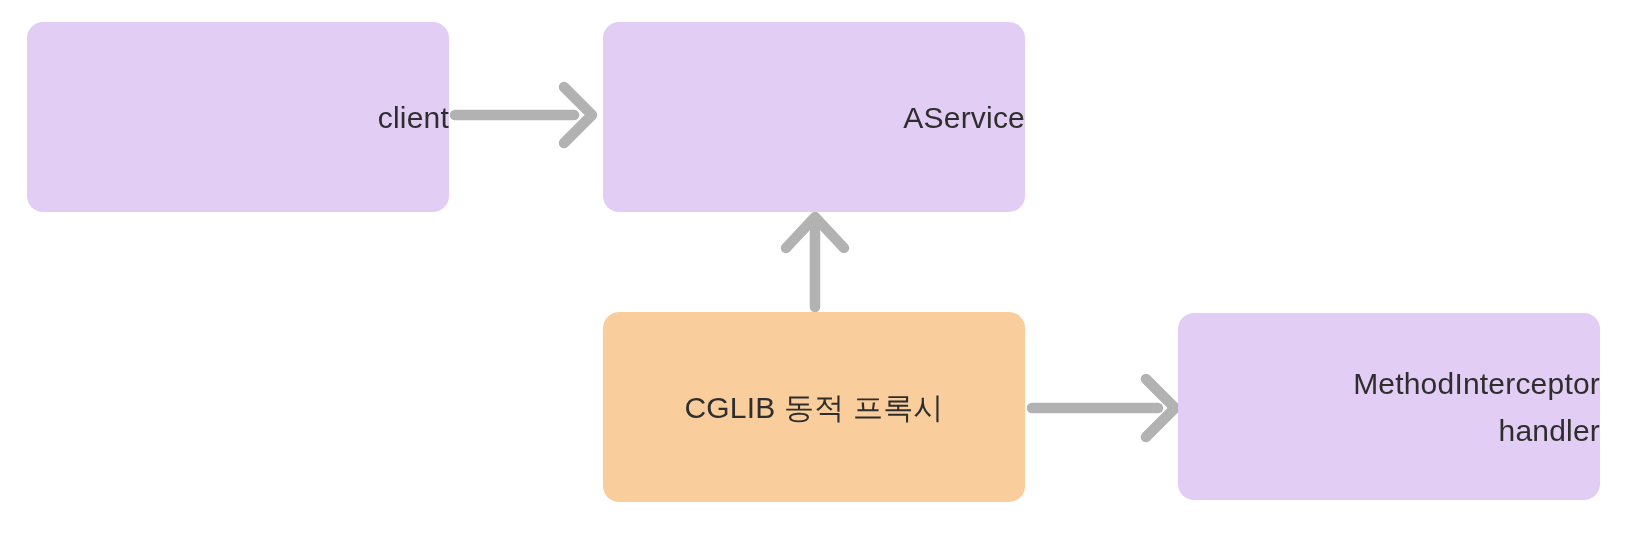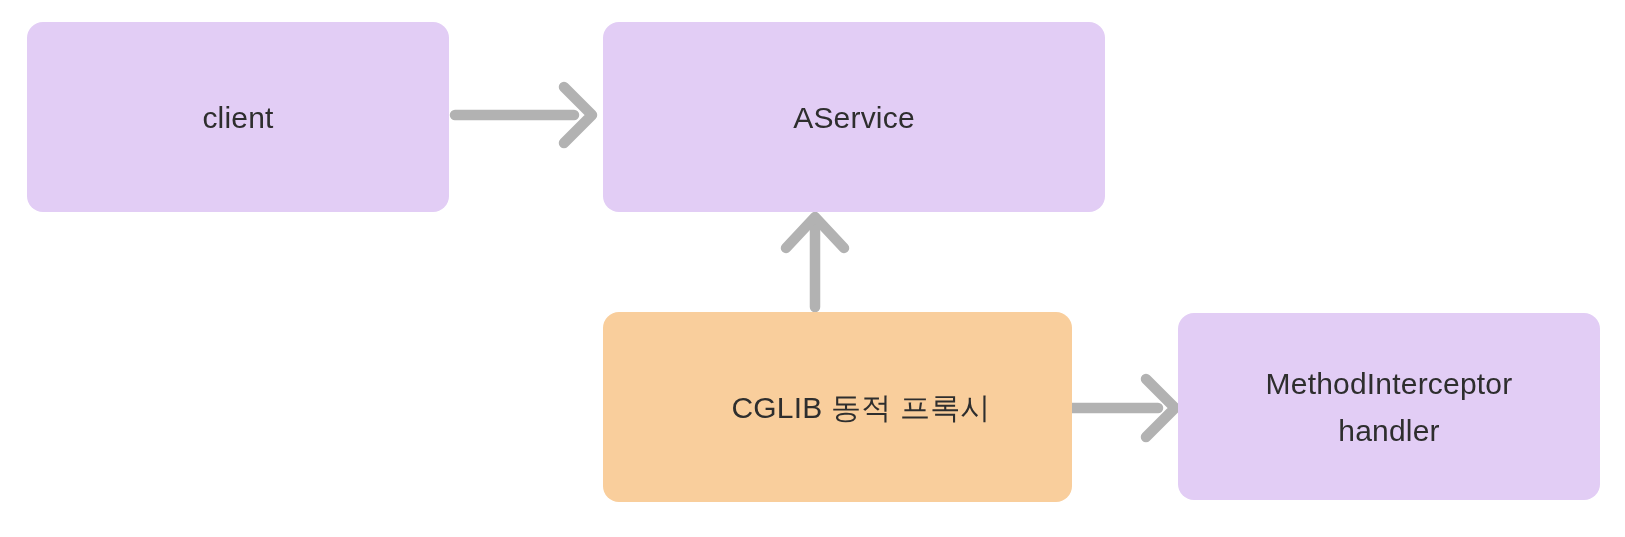--- a/index.html
+++ b/index.html
@@ -43,22 +43,22 @@
     display: flex;
     flex-direction: column;
     align-items: center;
     justify-content: center;
     text-align: center;
     color: var(--text);
     font-size: 30px;
     line-height: 47px;
     letter-spacing: 0.2px;
   }
-  .node.purple { background: var(--node-purple); }
-  .node.orange { background: var(--node-orange); padding-left: 47px; }
+  .node.purple { background: var(--node-purple); align-items: flex-end; }
+  .node.orange { background: var(--node-orange); }
   .node .label { display: block; }
 </style>
 </head>
 <body>
 
 <div class="canvas">
 
   <svg class="arrows" viewBox="0 0 1625 537" xmlns="http://www.w3.org/2000/svg">
     <g>
       <path d="M455,115 H574"></path>
@@ -71,21 +71,21 @@
     <g>
       <path d="M1032,408 H1158"></path>
       <path d="M1146,379 L1175,408 L1146,437"></path>
     </g>
   </svg>
 
   <div class="node purple" style="left:27px; top:22px; width:422px; height:190px;">
     <span class="label">client</span>
   </div>
 
-  <div class="node purple" style="left:603px; top:22px; width:502px; height:190px;">
+  <div class="node purple" style="left:603px; top:22px; width:422px; height:190px;">
     <span class="label">AService</span>
   </div>
 
   <div class="node orange" style="left:603px; top:312px; width:422px; height:190px;">
     <span class="label">CGLIB 동적 프록시</span>
   </div>
 
   <div class="node purple" style="left:1178px; top:313px; width:422px; height:187px;">
     <span class="label">MethodInterceptor</span>
     <span class="label">handler</span>

